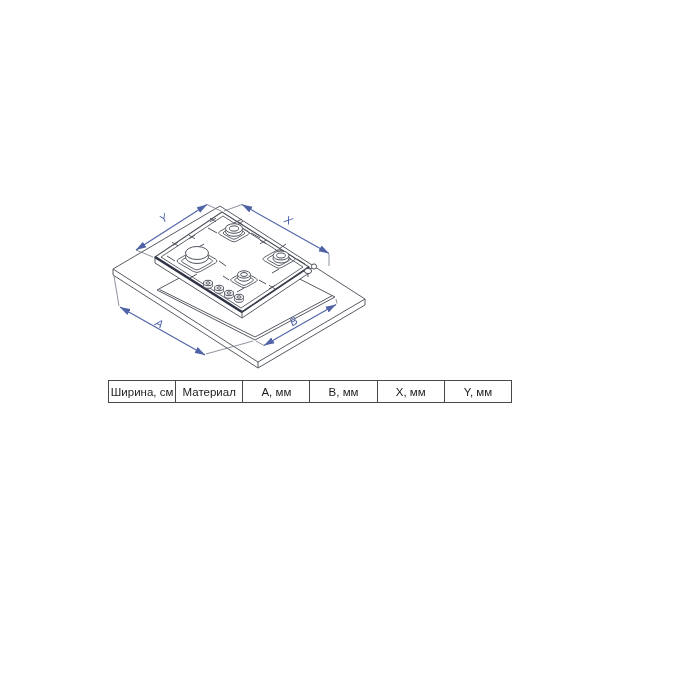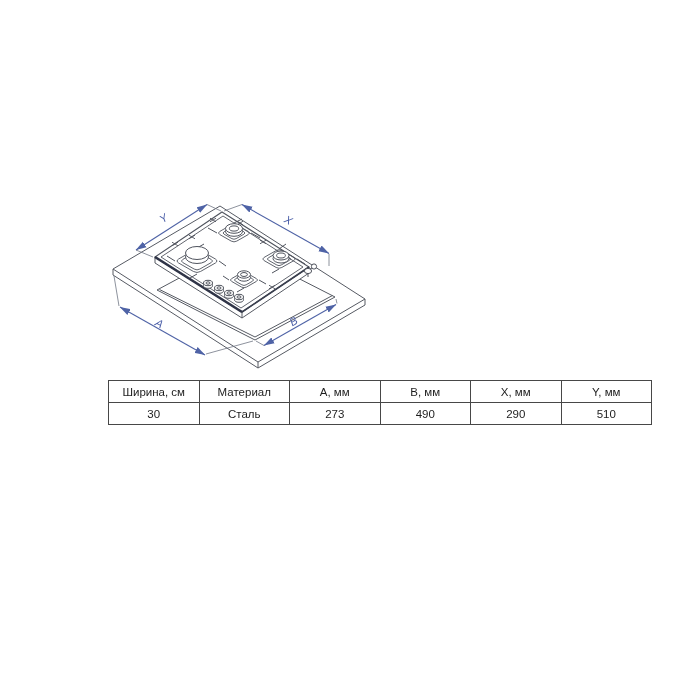--- a/index.html
+++ b/index.html
@@ -1,21 +1,21 @@
 <!DOCTYPE html>
 <html><head>
 <meta charset="utf-8">
 <style>
   html,body{margin:0;padding:0;background:#ffffff;}
   body{width:700px;height:700px;position:relative;overflow:hidden;
        font-family:"Liberation Sans",sans-serif;}
   .stage{position:absolute;inset:0;}
   svg text{font-family:"Liberation Sans",sans-serif;}
   .dim-label{font-style:italic;font-size:11px;fill:#4a5ea8;}
-  .spec-table{position:absolute;left:108px;top:380px;width:544px;
+  .spec-table{position:absolute;left:108px;top:380px;width:404px;
               border-collapse:collapse;table-layout:fixed;}
   .spec-table th,.spec-table td{
       border:1px solid #474747;height:21px;padding:0;
       font-size:11.5px;font-weight:400;color:#1d1d1d;
       text-align:center;vertical-align:middle;background:#fff;}
 </style>
 </head>
 <body>
 
 <div class="stage">
@@ -159,22 +159,14 @@
 <table class="spec-table">
   <tbody>
       <tr>
     <th>Ширина, см</th>
     <th>Материал</th>
     <th>A, мм</th>
     <th>B, мм</th>
     <th>X, мм</th>
     <th>Y, мм</th>
   </tr>
-  <tr>
-    <td>30</td>
-    <td>Сталь</td>
-    <td>273</td>
-    <td>490</td>
-    <td>290</td>
-    <td>510</td>
-  </tr>
 </tbody>
   </table>
 
 </body></html>

